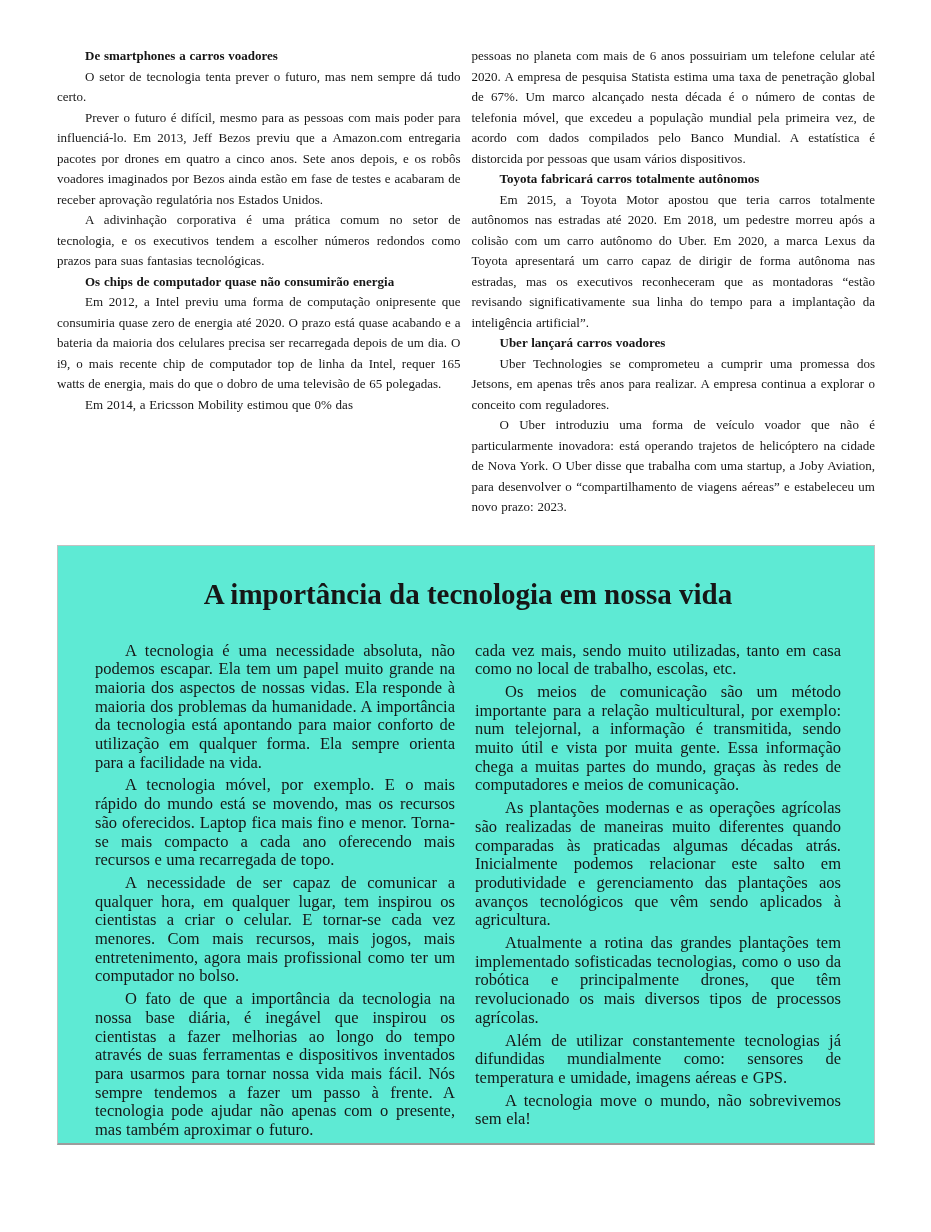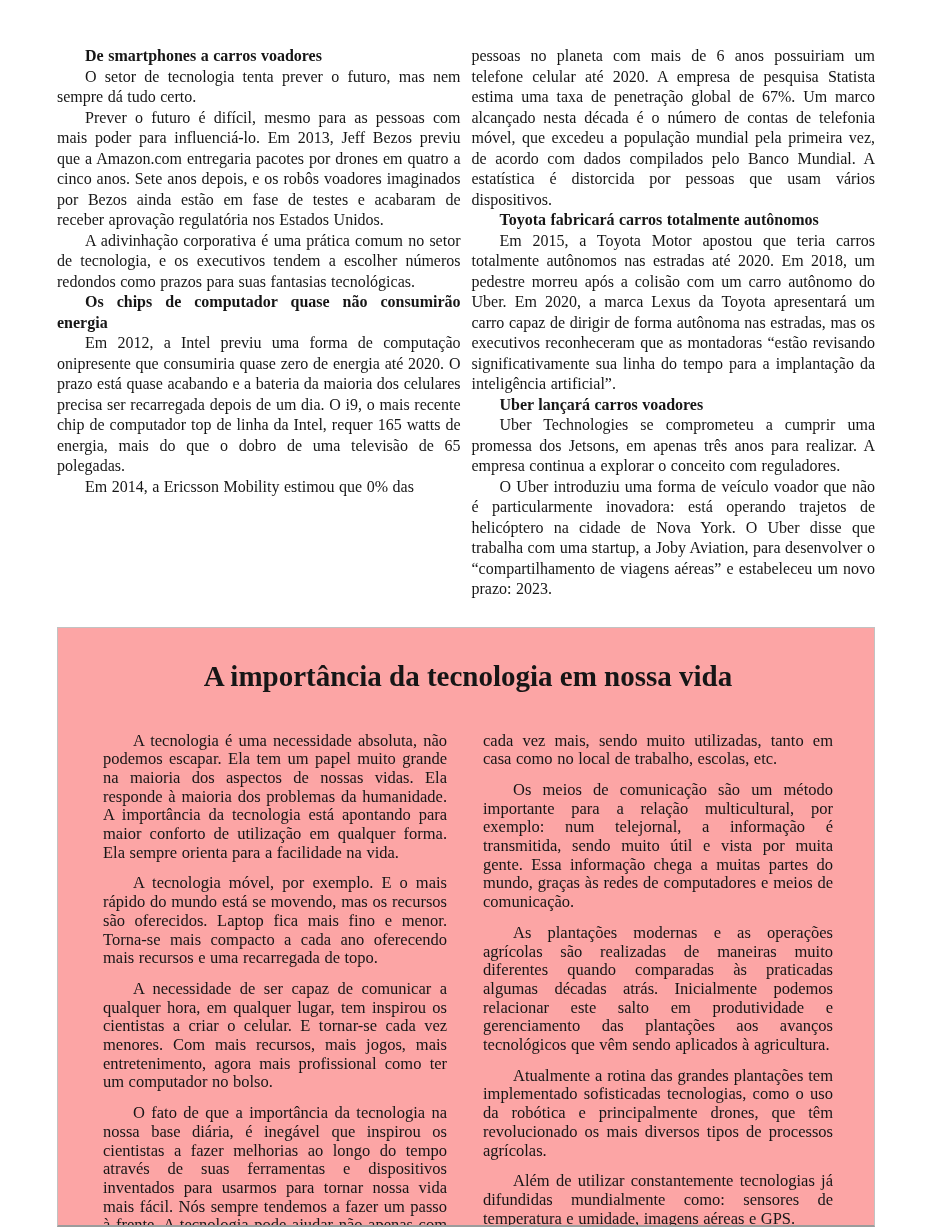--- a/index.html
+++ b/index.html
@@ -14,52 +14,52 @@
     box-sizing: border-box;
     width: 931px; height: 1232px;
     padding: 46px 56px 0 57px;
     overflow: hidden;
   }
   
   .news-cols { display: flex; gap: 11px; }
   .news-col { width: 406px; }
   .news-col p {
     margin: 0;
-    font-size: 16px;
+    font-size: 13px;
     line-height: 20.5px;
     text-align: justify;
     text-indent: 28px;
     word-spacing: 0.5px;
   }
   .news-col p.h { font-weight: bold; }
   .news-col p.no-indent { text-indent: 0; }
   
   .box {
     box-sizing: border-box;
     margin-top: 27px;
     width: 818px;
     height: 600px;
-    background: #fca5a5;
+    background: #5eead4;
     border: 1px solid #c2c2c2;
     border-bottom: 2px solid #9c9c9c;
     padding: 18px 29px 10px 33px;
     overflow: hidden;
   }
   .box-title {
     margin: 14px 0 27px 0;
     text-align: center;
     font-size: 29px;
     font-weight: bold;
     letter-spacing: 0px;
   }
   .box-cols { display: flex; gap: 12px; }
   .box-col { width: 371px; }
   .box-col.right { width: 377px; }
   .box-col p {
-    margin: 12px;
+    margin: 4px;
     font-size: 16.5px;
     line-height: 18.7px;
     text-align: justify;
     text-indent: 30px;
     word-spacing: 0.4px;
   }
   .box-col p.no-indent { text-indent: 0; }
 </style>
 </head>
 <body>

